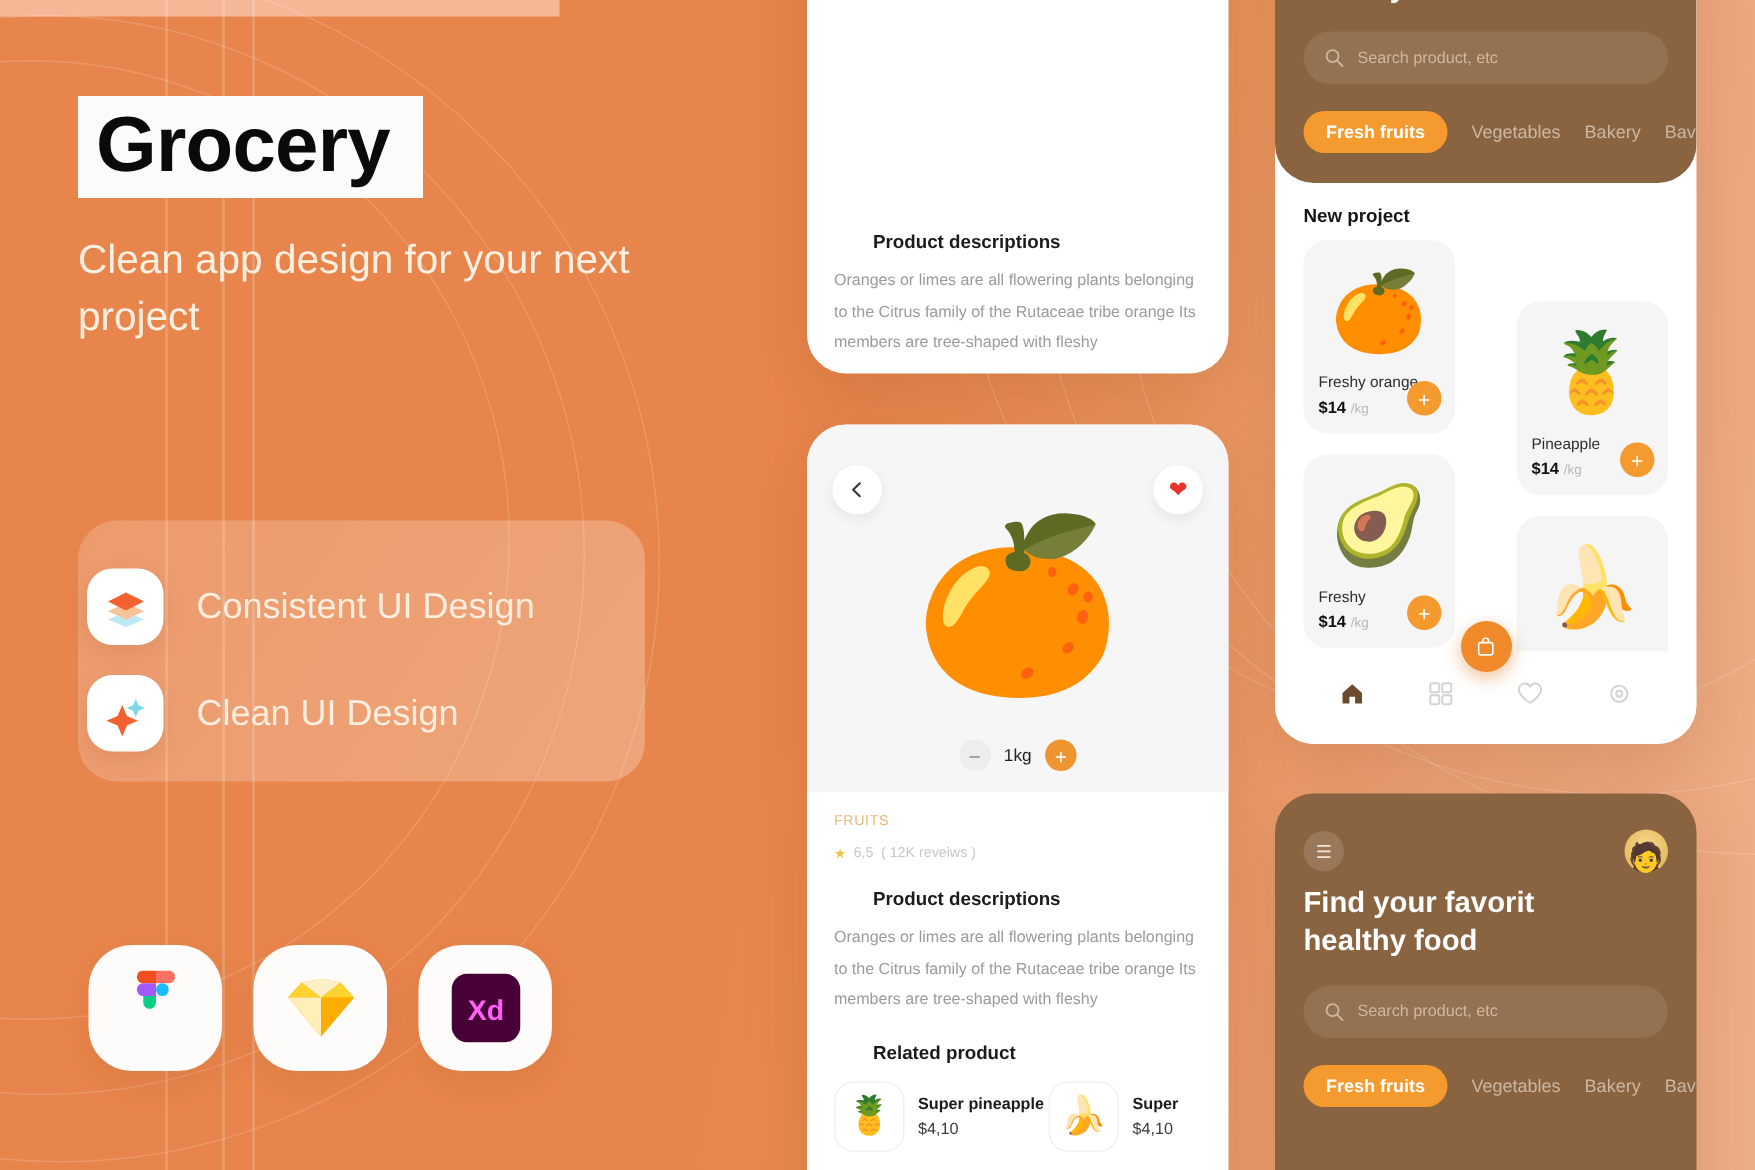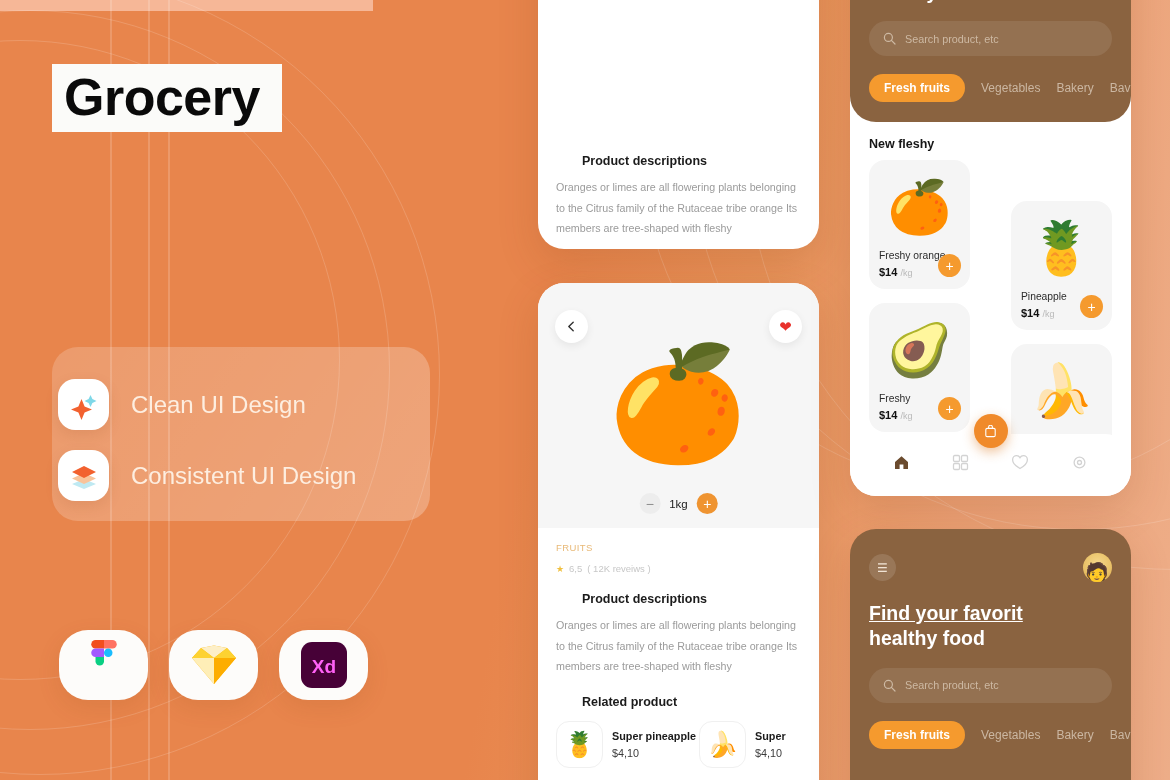--- a/index.html
+++ b/index.html
@@ -60,21 +60,21 @@
   .feat-icon {
     width: 51px; height: 51px; border-radius: 17px; background: #ffffff;
     display: flex; align-items: center; justify-content: center;
     box-shadow: 0 5px 14px rgba(140,60,20,0.13); flex: none;
   }
   .feat-label { margin-left: 22px; color: #fdeee0; font-size: 24px; }
 
   
   .tools { position: absolute; left: 59px; top: 630px; display: flex; gap: 21px; z-index: 5; }
   .tool {
-    width: 89px; height: 70px; border-radius: 29px; background: #fdfcfa;
+    width: 89px; height: 84px; border-radius: 29px; background: #fdfcfa;
     display: flex; align-items: center; justify-content: center;
     box-shadow: 0 8px 22px rgba(150,70,25,0.13);
   }
 
   
   .card {
     position: absolute; background: #ffffff;
     box-shadow: 0 14px 40px rgba(120,55,20,0.17);
     overflow: hidden; z-index: 6;
   }
@@ -191,42 +191,43 @@
   <div class="arc" style="left:640px; top:-210px; width:700px; height:700px;"></div>
   <div class="arc" style="left:690px; top:-250px; width:780px; height:780px;"></div>
   <div class="arc" style="left:745px; top:-290px; width:860px; height:860px;"></div>
   <div class="vline" style="left:110px;"></div>
   <div class="vline" style="left:148px;"></div>
   <div class="vline" style="left:168px;"></div>
 </div>
 
 <div class="hero">
   <div><span class="title-a">Grocery</span></div>
+  <div class="hero-sub">Clean app design for your next project</div>
 </div>
 
 <div class="glass"></div>
 <div class="features">
-  <div class="feature-row">
-    <div class="feat-icon">
-      <svg width="30" height="30" viewBox="0 0 30 30">
-        <path d="M21.5 5 L23.4 9.1 L27.5 11 L23.4 12.9 L21.5 17 L19.6 12.9 L15.5 11 L19.6 9.1 Z" fill="#7fd8e8"></path>
-        <path d="M12.5 9 L15.6 16.4 L23 19.5 L15.6 22.6 L12.5 30 L9.4 22.6 L2 19.5 L9.4 16.4 Z" fill="#f2612f"></path>
-      </svg>
-    </div>
-    <div class="feat-label">Clean UI Design</div>
-  </div>
   <div class="feature-row">
     <div class="feat-icon">
       <svg width="30" height="30" viewBox="0 0 30 30">
         <path d="M15 18 L3 23 L15 28 L27 23 Z" fill="#bfe9f2"></path>
         <path d="M15 12 L3 17.5 L15 23 L27 17.5 Z" fill="#f9c39a"></path>
         <path d="M15 5 L3 11 L15 17 L27 11 Z" fill="#f2612f"></path>
       </svg>
     </div>
     <div class="feat-label">Consistent UI Design</div>
+  </div>
+  <div class="feature-row">
+    <div class="feat-icon">
+      <svg width="30" height="30" viewBox="0 0 30 30">
+        <path d="M21.5 5 L23.4 9.1 L27.5 11 L23.4 12.9 L21.5 17 L19.6 12.9 L15.5 11 L19.6 9.1 Z" fill="#7fd8e8"></path>
+        <path d="M12.5 9 L15.6 16.4 L23 19.5 L15.6 22.6 L12.5 30 L9.4 22.6 L2 19.5 L9.4 16.4 Z" fill="#f2612f"></path>
+      </svg>
+    </div>
+    <div class="feat-label">Clean UI Design</div>
   </div>
 </div>
 
 <div class="tools">
   <div class="tool">
     <svg width="34" height="50" viewBox="0 0 34 50">
       <path d="M8.5 0 H17 V8.5 H8.5 A4.25 4.25 0 0 1 8.5 0 Z" fill="#f24e1e"></path>
       <path d="M17 0 H25.5 A4.25 4.25 0 0 1 25.5 8.5 H17 Z" fill="#ff7262"></path>
       <path d="M8.5 8.5 H17 V17 H8.5 A4.25 4.25 0 0 1 8.5 8.5 Z" fill="#a259ff"></path>
       <circle cx="21.25" cy="12.75" r="4.25" fill="#1abcfe"></circle>
@@ -317,21 +318,21 @@
       <span class="search-ph">Search product, etc</span>
     </div>
     <div class="chips">
       <div class="chip active">Fresh fruits</div>
       <div class="chip">Vegetables</div>
       <div class="chip">Bakery</div>
       <div class="chip">Baverage</div>
     </div>
   </div>
 
-  <div class="np-title">New fleshy</div>
+  <div class="np-title">New project</div>
   <div class="grid" style="height:290px;">
     <div class="gcol" style="left:19px; top:0;">
       <div class="gcard">
         <div class="gimg">🍊</div>
         <div class="gname">Freshy orange</div>
         <div class="gprice"><span style="color:#111;font-weight:bold;font-size:11px;">$14</span> <span>/kg</span></div>
         <div class="gplus">+</div>
       </div>
       <div class="gcard" style="margin-top:14px;">
         <div class="gimg">🥑</div>
@@ -389,21 +390,21 @@
     </div>
   </div>
 </div>
 
 <div class="card c-br brown-round" style="background:#8a6340;">
   <div style="padding:0 19px;">
     <div class="menu-row">
       <div class="ham">☰</div>
       <div class="avatar">🧑</div>
     </div>
-    <div class="bh-title" style="margin-top:19px;text-decoration:underline;">Find your favorit</div>
+    <div class="bh-title" style="margin-top:8px;">Find your favorit</div>
     <div class="bh-title">healthy food</div>
     <div class="search">
       <svg width="13" height="13" viewBox="0 0 13 13">
         <circle cx="5.4" cy="5.4" r="4" stroke="#cdb9a3" stroke-width="1.2" fill="none"></circle>
         <path d="M8.4 8.4 L12 12" stroke="#cdb9a3" stroke-width="1.2" stroke-linecap="round"></path>
       </svg>
       <span class="search-ph">Search product, etc</span>
     </div>
     <div class="chips">
       <div class="chip active">Fresh fruits</div>

